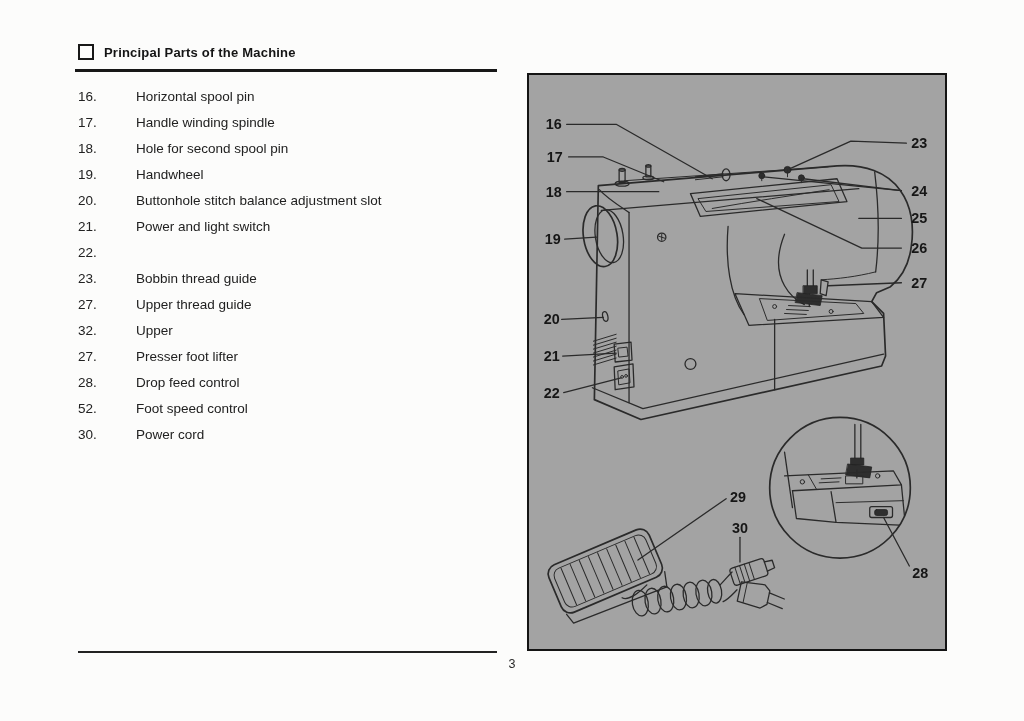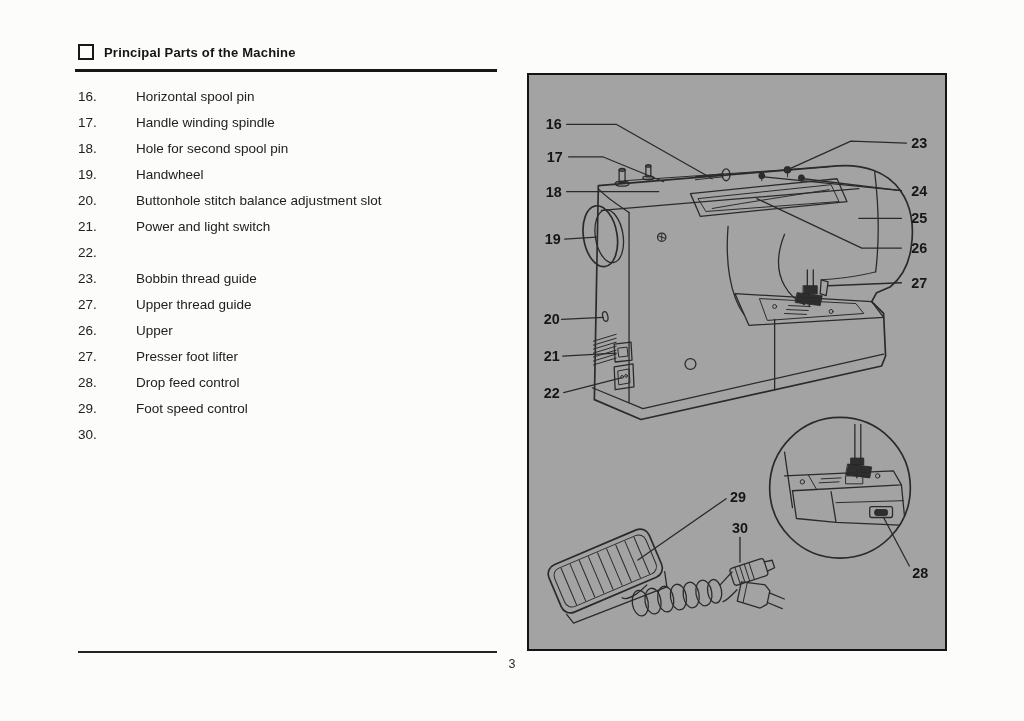--- a/index.html
+++ b/index.html
@@ -105,37 +105,38 @@
     </div>
   <div class="parts-row">
       <span class="parts-num">23.</span>
       <span class="parts-label">Bobbin thread guide</span>
     </div>
   <div class="parts-row">
       <span class="parts-num">27.</span>
       <span class="parts-label">Upper thread guide</span>
     </div>
   <div class="parts-row">
-      <span class="parts-num">26.</span>
+      <span class="parts-num">32.</span>
       <span class="parts-label">Upper</span>
     </div>
   <div class="parts-row">
       <span class="parts-num">27.</span>
       <span class="parts-label">Presser foot lifter</span>
     </div>
   <div class="parts-row">
       <span class="parts-num">28.</span>
       <span class="parts-label">Drop feed control</span>
     </div>
   <div class="parts-row">
-      <span class="parts-num">29.</span>
+      <span class="parts-num">52.</span>
       <span class="parts-label">Foot speed control</span>
     </div>
   <div class="parts-row">
       <span class="parts-num">30.</span>
+      <span class="parts-label">Power cord</span>
     </div>
 </div>
 
 <div class="diagram-box">
   <svg viewBox="0 0 420 578">
     <defs>
       <clipPath id="insetClip">
           <circle cx="314" cy="416" r="71"></circle>
         </clipPath>
     </defs>

